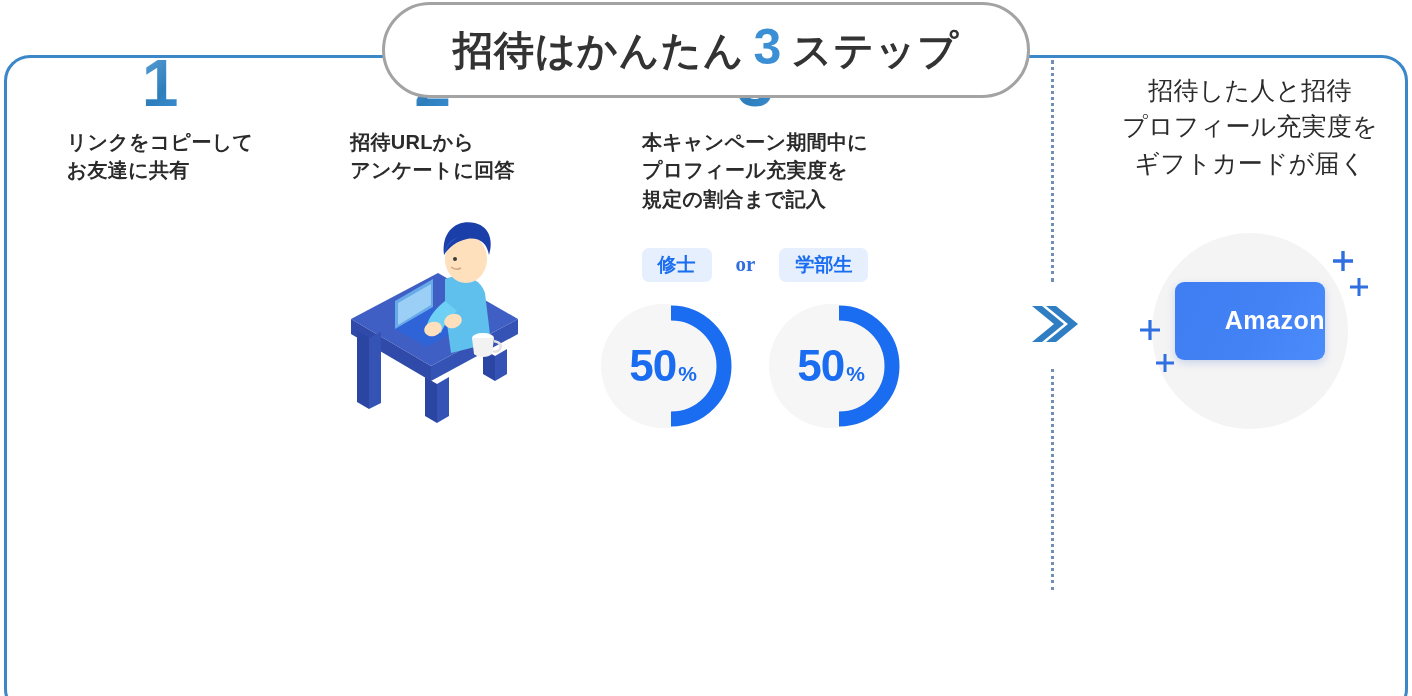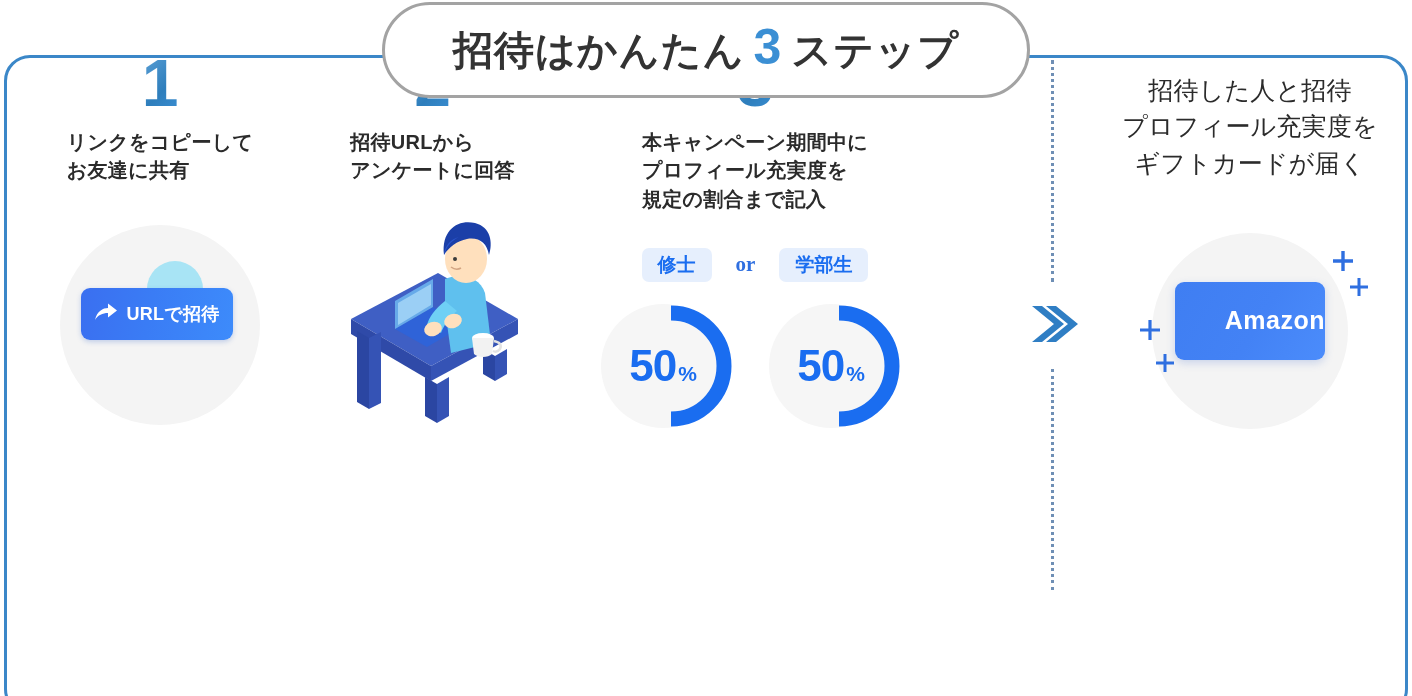--- a/index.html
+++ b/index.html
@@ -296,32 +296,20 @@
 
   <div class="steps">
 
     <div class="step step-1">
       <div class="step-num">1</div>
       <div class="step-caption">
         <div>リンクをコピーして</div>
         <div>お友達に共有</div>
       </div>
 
-      <div class="illo illo-1">
-        <div class="gray-circle"></div>
-        <div class="head-circle"></div>
-        <div class="invite-btn">
-          <span>
-            <svg width="24" height="20" viewBox="0 0 24 20">
-              <path d="M1 18 C3 9, 9 6, 14 6 L14 1.5 L23 8.5 L14 15.5 L14 11 C8.5 11, 4 13, 1 18 Z" fill="#ffffff"></path>
-            </svg>
-          </span>
-          <span class="label">URLで招待</span>
-        </div>
-      </div>
     </div>
 
     <div class="step step-2">
       <div class="step-num">2</div>
       <div class="step-caption">
         <div>招待URLから</div>
         <div>アンケートに回答</div>
       </div>
 
       <div class="illo illo-2">

